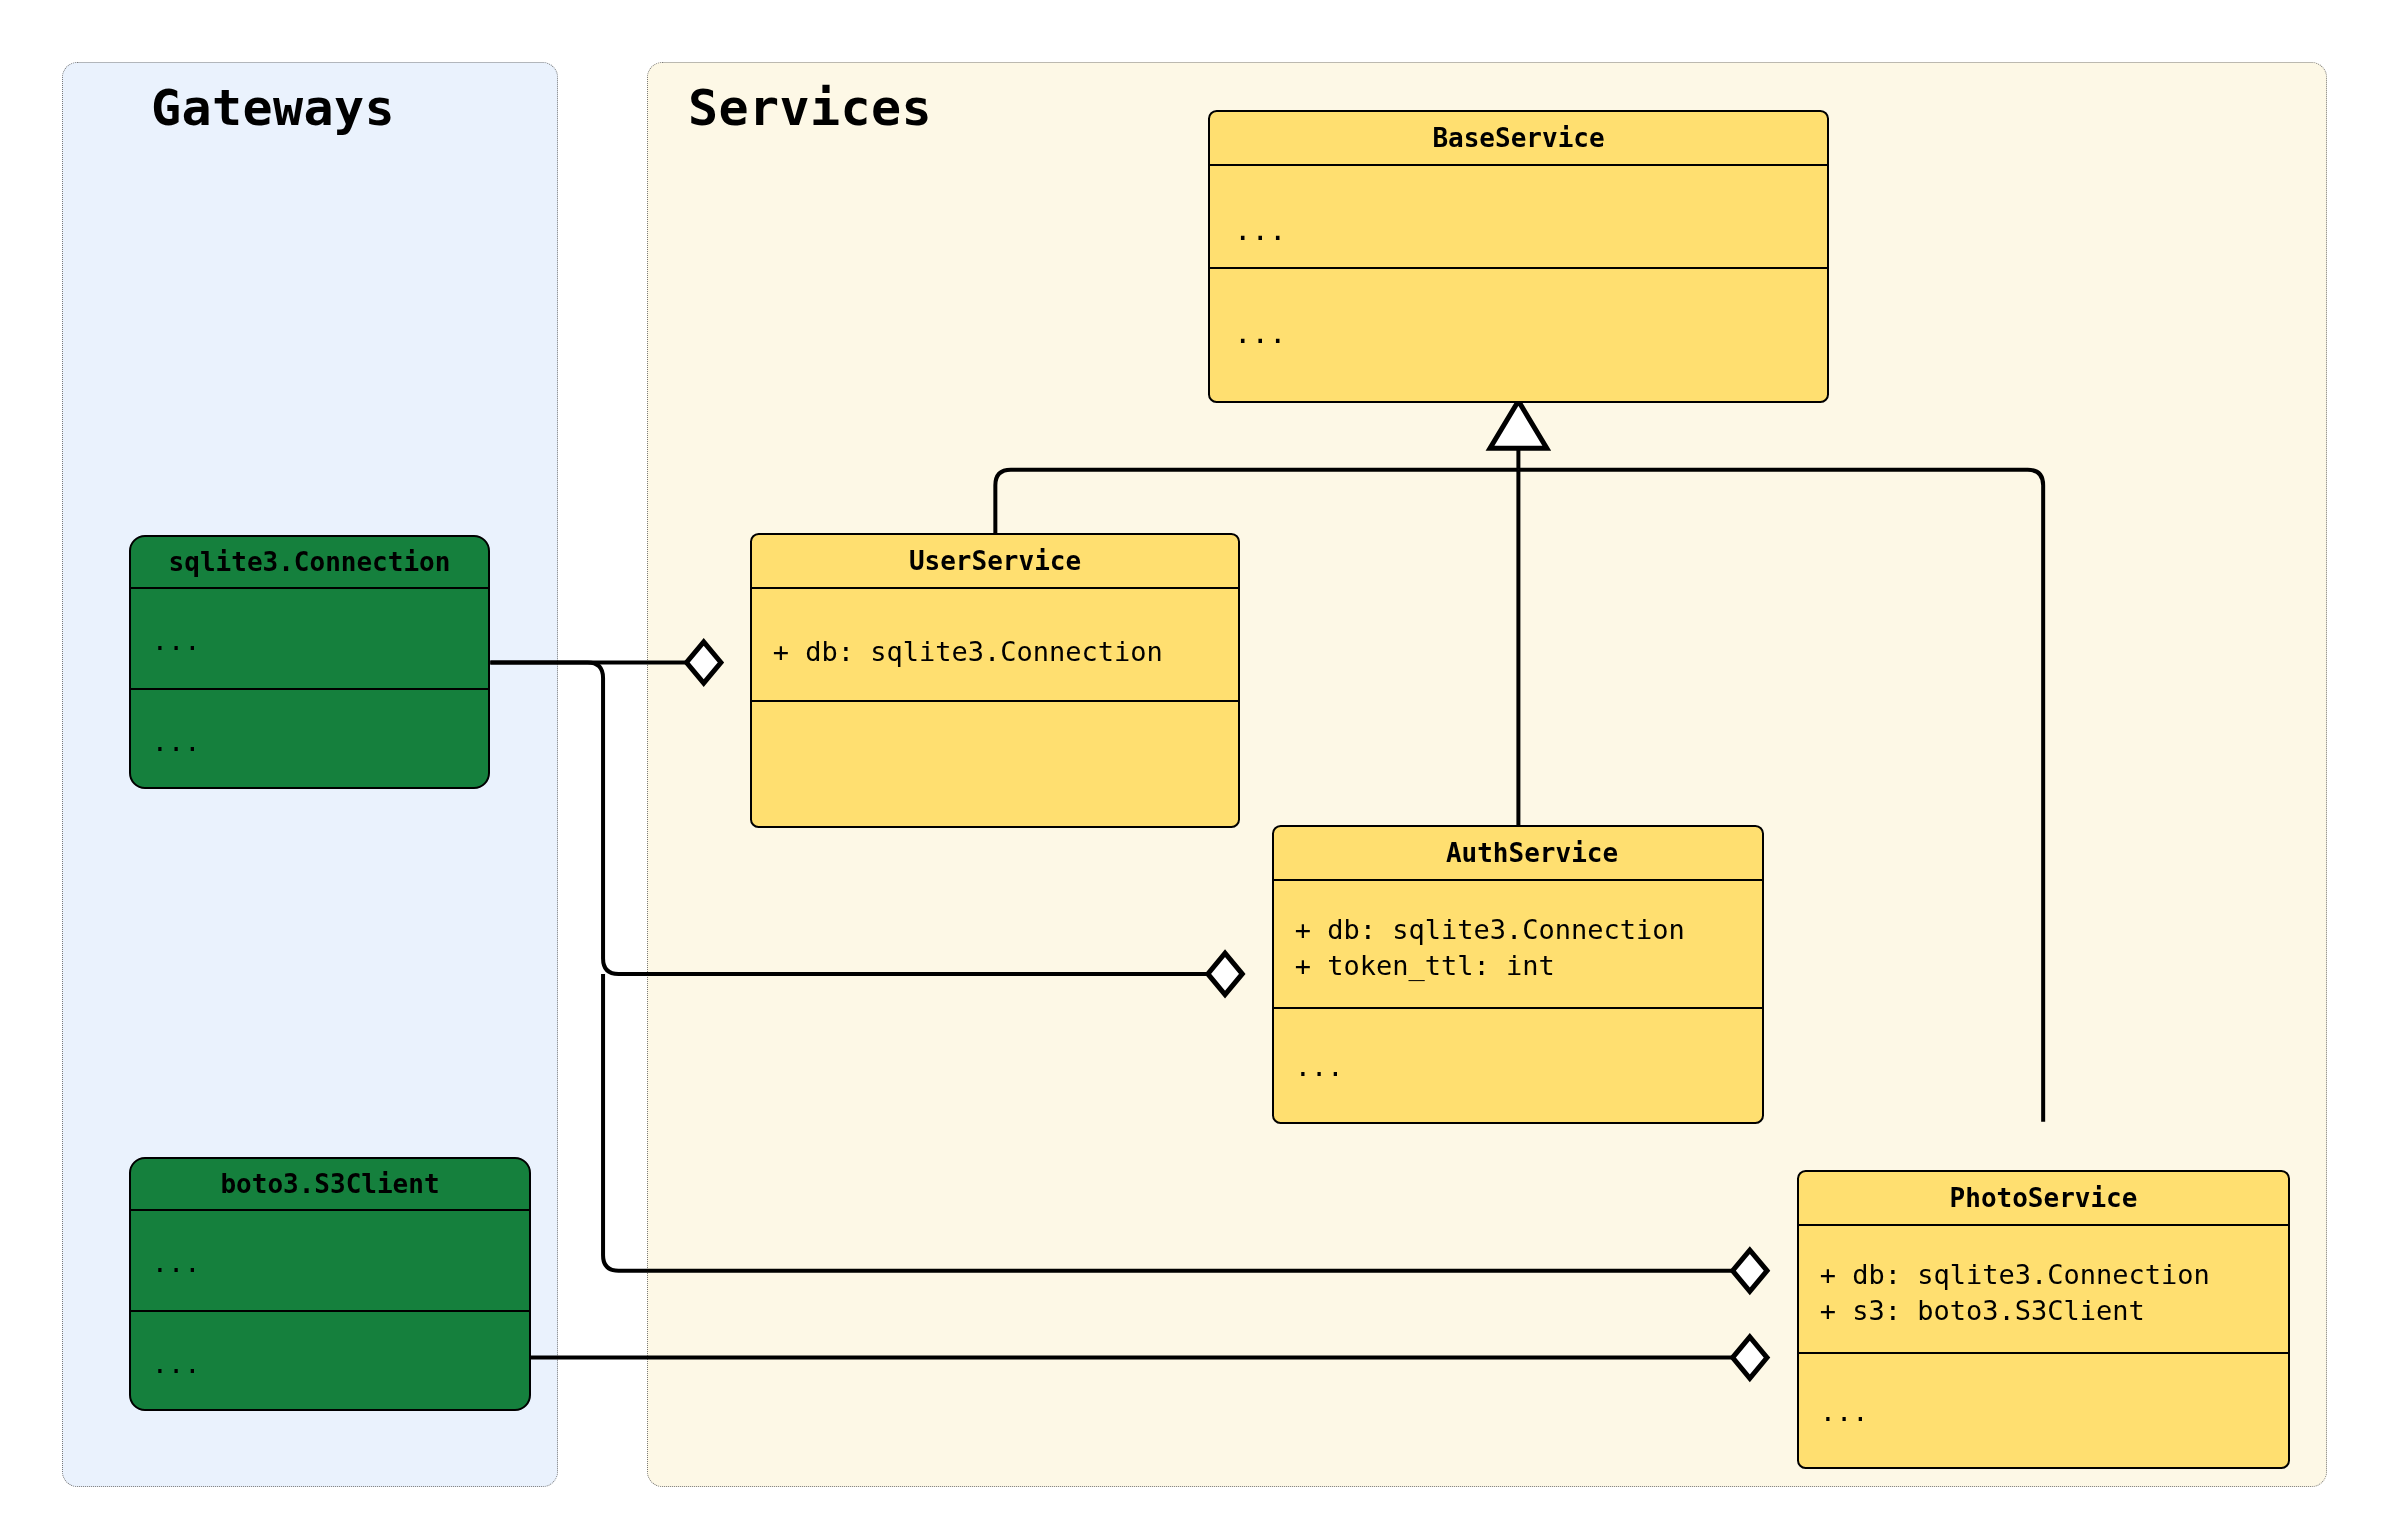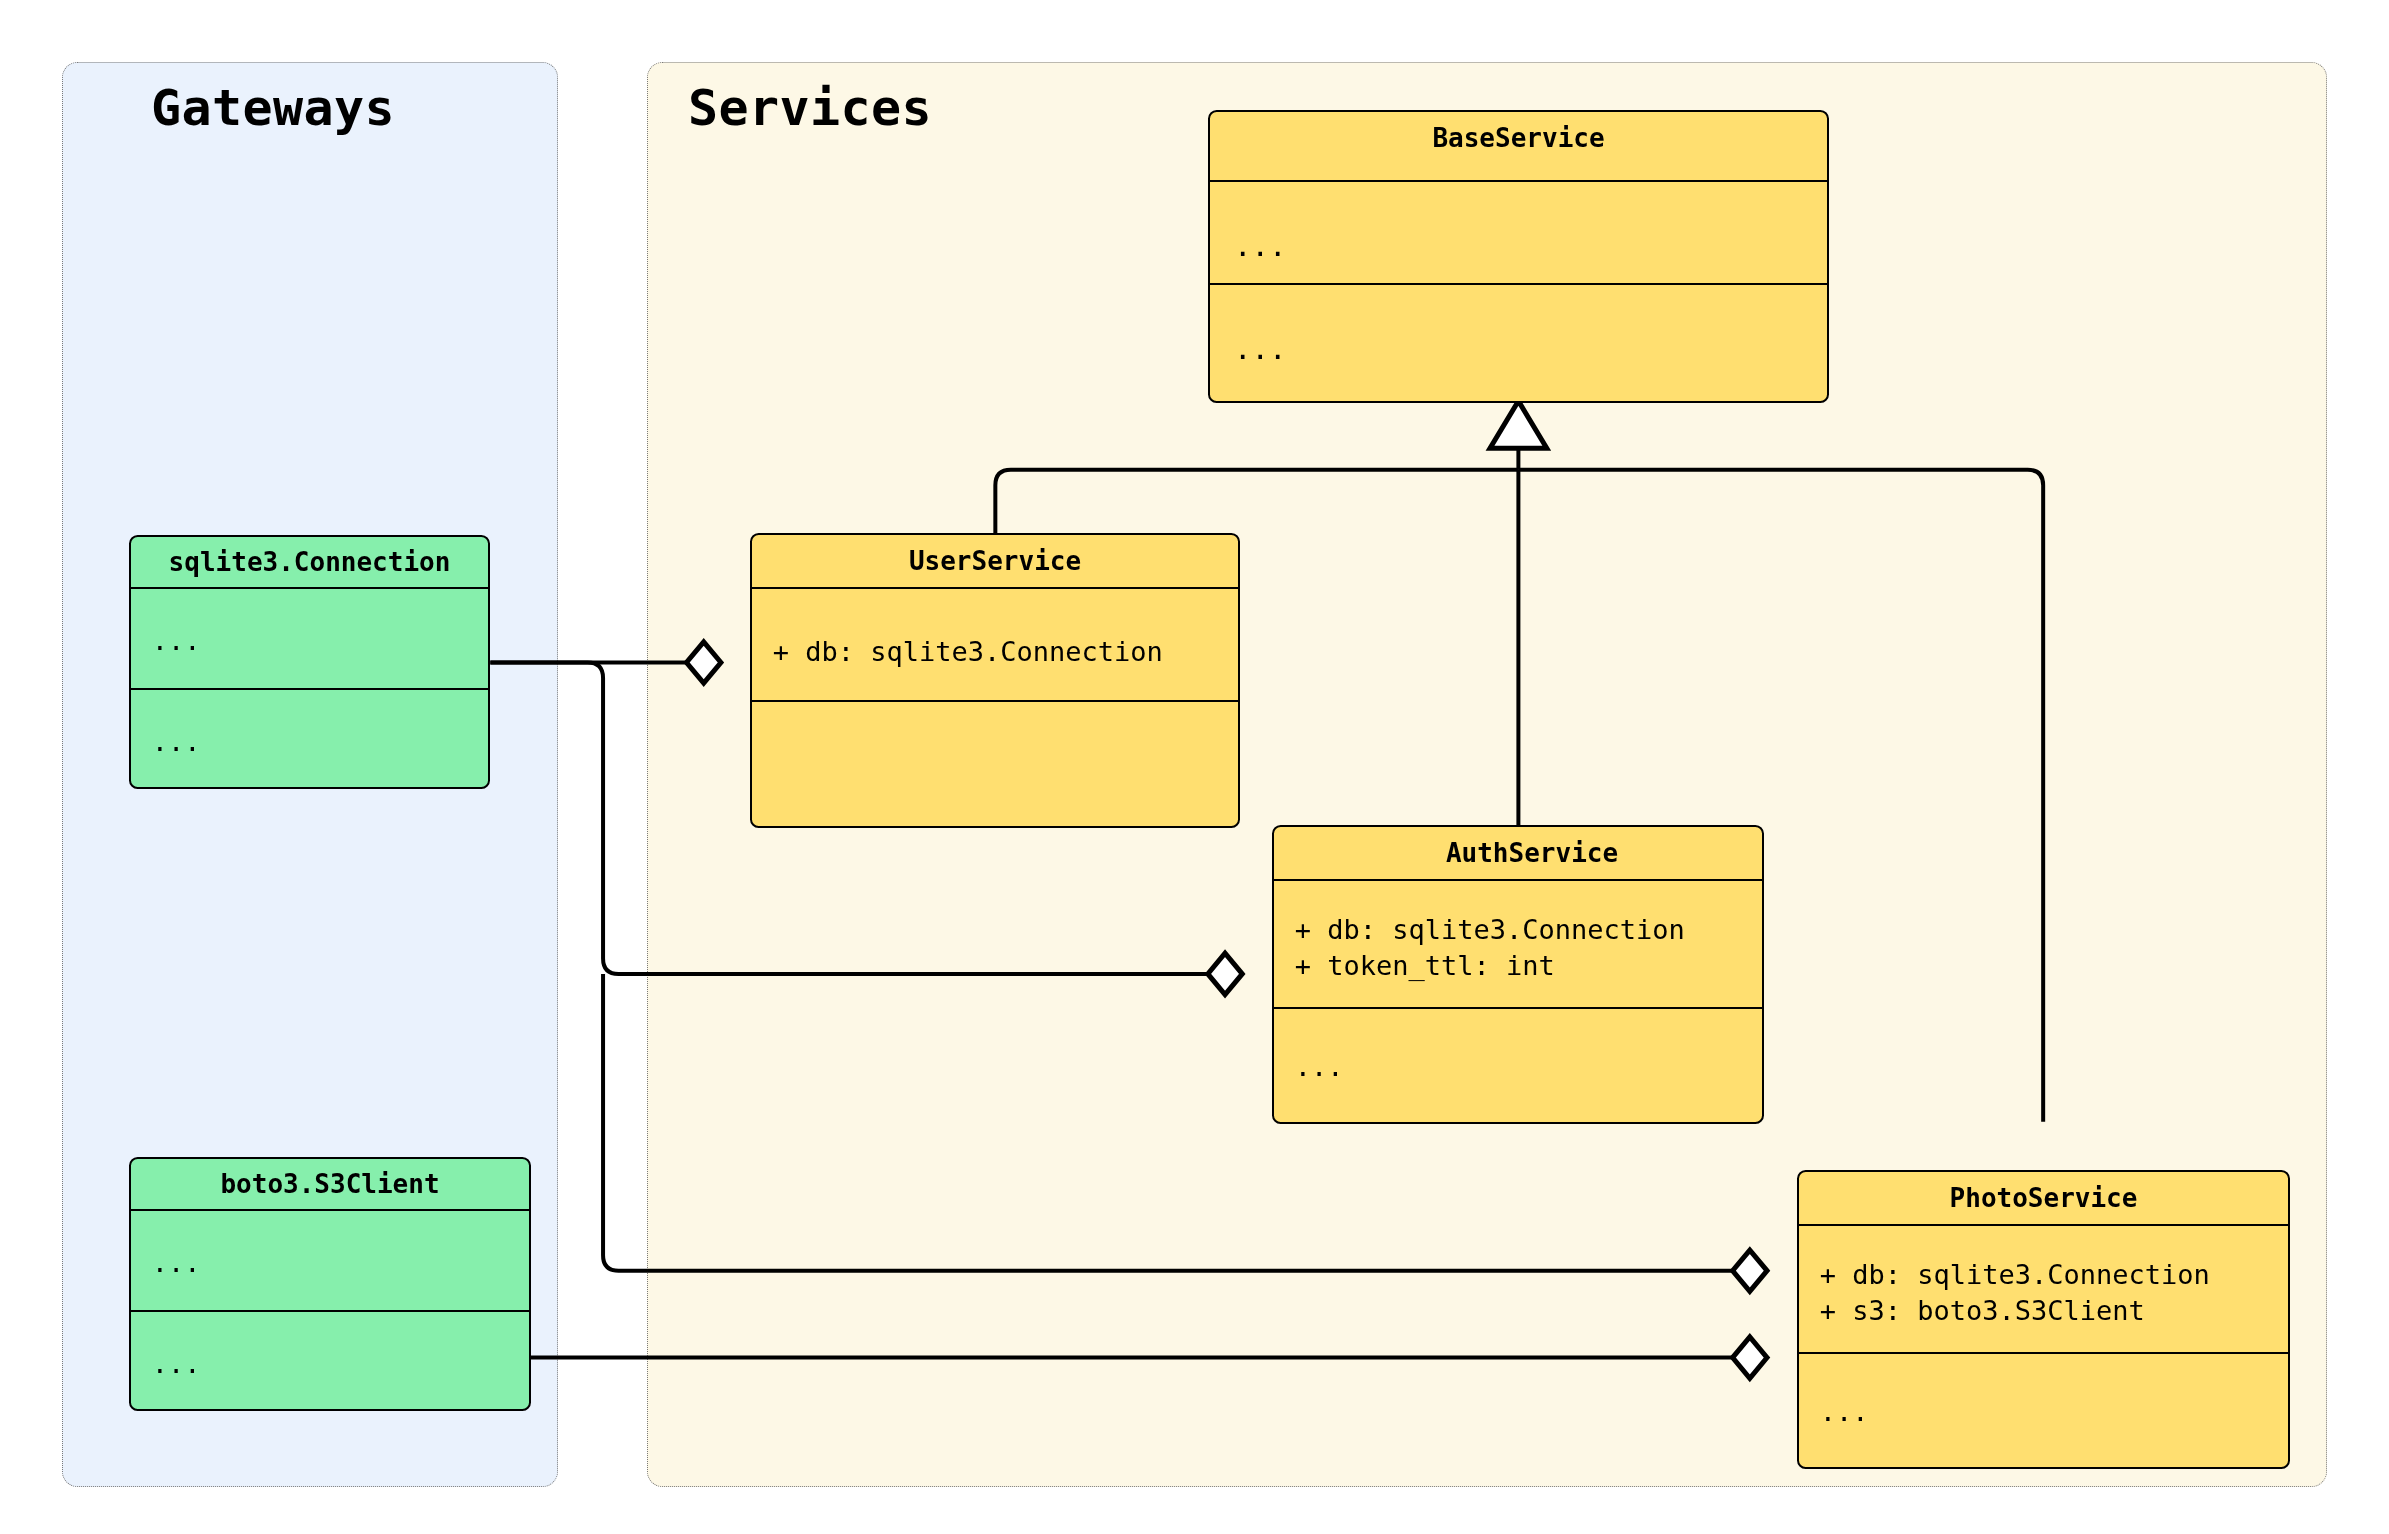--- a/index.html
+++ b/index.html
@@ -56,21 +56,21 @@
     white-space: nowrap;
     overflow: hidden;
   }
   .uml-lines {
     color: #000000;
     white-space: pre;
     line-height: 1.32;
   }
 
   .yellow { background: #ffdf70; }
-  .blue   { background: #86efac; }
+  .blue   { background: #15803d; border-radius: 16px; }
 
   
   #edges {
     position: absolute;
     left: 0; top: 0;
     width: 2389px;
     height: 1534px;
     z-index: 2;
     pointer-events: none;
   }
@@ -110,21 +110,21 @@
 
     <path d="M 570 1578 L 2034 1578" fill="none" stroke="#000000" stroke-width="4"></path>
 
     <polygon points="838,770 818,746 798,770 818,794" fill="#ffffff" stroke="#000000" stroke-width="5" stroke-linejoin="miter"></polygon>
     <polygon points="1444,1132 1424,1108 1404,1132 1424,1156" fill="#ffffff" stroke="#000000" stroke-width="5" stroke-linejoin="miter"></polygon>
     <polygon points="2054,1477 2034,1453 2014,1477 2034,1501" fill="#ffffff" stroke="#000000" stroke-width="5" stroke-linejoin="miter"></polygon>
     <polygon points="2054,1578 2034,1554 2014,1578 2034,1602" fill="#ffffff" stroke="#000000" stroke-width="5" stroke-linejoin="miter"></polygon>
   </svg>
 
   <div class="uml-class yellow" style="left:1208px; top:110px; width:621px; height:293px;">
-    <div class="sect" style="height:68px;">
+    <div class="sect" style="height:52px;">
       <div class="uml-name" style="font-size:26px; line-height:52px;">BaseService</div>
     </div>
     <div class="sect divider" style="height:103px;">
       <div class="uml-lines" style="font-size:29px; padding:45px 0 0 24px;">...</div>
     </div>
     <div class="sect divider" style="height:133px;">
       <div class="uml-lines" style="font-size:29px; padding:45px 0 0 24px;">...</div>
     </div>
   </div>
 

